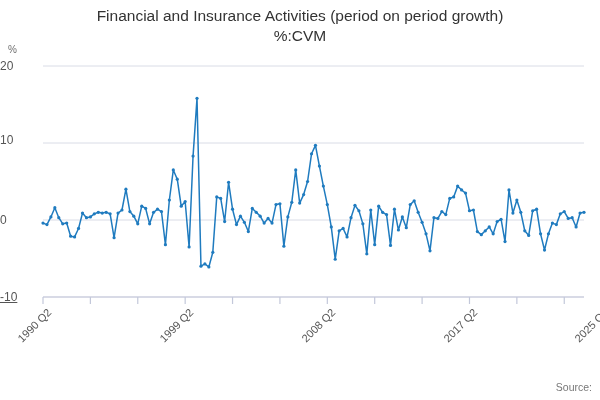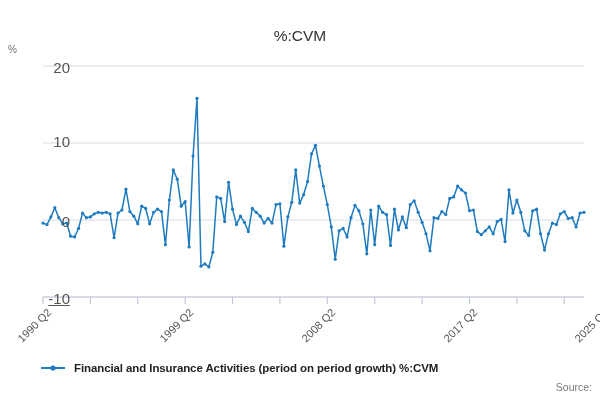--- a/index.html
+++ b/index.html
@@ -25,25 +25,24 @@
   .y-unit {
     position: absolute;
     left: 8px; top: 44px;
     font-size: 10px;
     color: #6e6e6e;
   }
   .plot-svg { position: absolute; left: 0; top: 0; }
 
   .ytick-label {
     position: absolute;
-    font-size: 15px;
+    font-size: 12px;
     color: #555555;
-    text-align: right;
+    text-align: left;
     width: 34px;
-    margin-left: 36px;
   }
   .xtick-label {
     position: absolute;
     font-size: 11px;
     color: #555555;
     white-space: nowrap;
     transform-origin: right top;
     transform: rotate(-45deg);
     text-align: right;
   }
@@ -68,21 +67,21 @@
     font-size: 10.5px;
     color: #777777;
   }
 </style>
 </head>
 <body>
 
 <div id="chart-root">
 
   <div class="chart-title">
-    <br>
+    <span>Financial and Insurance Activities (period on period growth)</span><br>
     <span>%:CVM</span>
   </div>
 
   <div class="y-unit">%</div>
 
   <svg class="plot-svg" width="600" height="400">
     <g id="gridlines">
         <line x1="43" x2="584" y1="66" y2="66" stroke="#d9dce6" stroke-width="1"></line>
         <line x1="43" x2="584" y1="143" y2="143" stroke="#d9dce6" stroke-width="1"></line>
         <line x1="43" x2="584" y1="220" y2="220" stroke="#d9dce6" stroke-width="1"></line>
@@ -255,23 +254,16 @@
       <div class="ytick-label" style="left: 0px; top: 290px; text-decoration: underline;">-10</div>
     </div>
   <div id="xtick-labels">
       <div class="xtick-label" style="left: -3px; top: 306px; width: 48px;">1990 Q2</div>
       <div class="xtick-label" style="left: 139.161px; top: 306px; width: 48px;">1999 Q2</div>
       <div class="xtick-label" style="left: 281.321px; top: 306px; width: 48px;">2008 Q2</div>
       <div class="xtick-label" style="left: 423.482px; top: 306px; width: 48px;">2017 Q2</div>
       <div class="xtick-label" style="left: 553.796px; top: 306px; width: 48px;">2025 Q3</div>
     </div>
 
-  <div class="legend">
-    <svg class="legend-symbol" viewBox="0 0 26 12">
-      <line x1="1" y1="6" x2="25" y2="6" stroke="#1f7bbf" stroke-width="2"></line>
-      <circle cx="13" cy="6" r="2.6" fill="#1f7bbf"></circle>
-    </svg>
-    <span class="legend-label">Financial and Insurance Activities (period on period growth) %:CVM</span>
-  </div>
 
   <div class="source-note">Source:</div>
 
 </div>
 
 </body></html>

